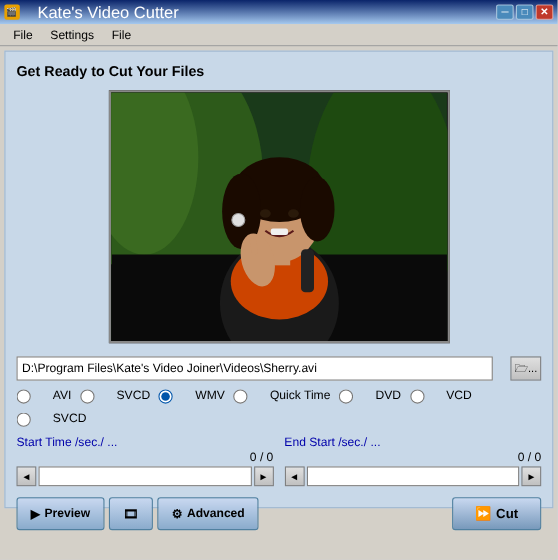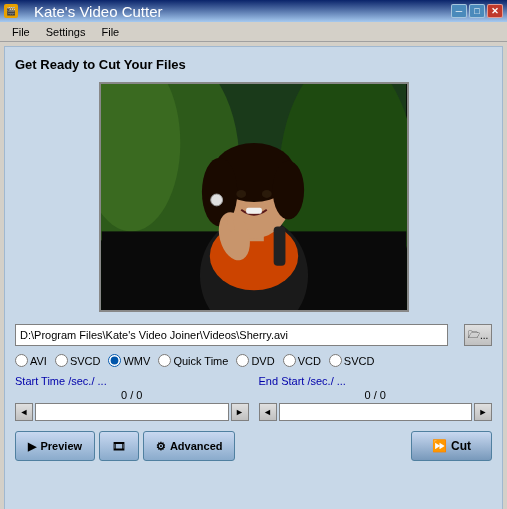--- a/index.html
+++ b/index.html
@@ -79,21 +79,21 @@
       font-size: 11px;
       cursor: pointer;
     }
 
     
     .main-content {
       background: #c8d8e8;
       margin: 4px;
       padding: 10px;
       border: 1px solid #a0b8d0;
-      height: 464px;
+      height: 416px;
     }
 
     .section-title {
       font-size: 13px;
       font-weight: bold;
       color: #000;
       margin-bottom: 10px;
     }
 
     
@@ -148,22 +148,22 @@
       margin-bottom: 8px;
     }
     .radio-group {
       display: flex;
       align-items: center;
       gap: 8px;
       flex-wrap: wrap;
     }
     .radio-label {
       display: flex;
-      align-items: center;
-      gap: 2px;
+      align-items: flex-start;
+      gap: 20px;
       font-size: 11px;
       cursor: pointer;
     }
     .radio-input {
       accent-color: #0055aa;
     }
 
     
     .time-section {
       display: flex;
@@ -172,21 +172,21 @@
     }
     .time-panel {
       flex: 1;
     }
     .time-label {
       color: #0000aa;
       font-size: 11px;
       margin-bottom: 2px;
     }
     .time-value {
-      text-align: center;
+      text-align: right;
       font-size: 11px;
       color: #000;
       margin-bottom: 2px;
     }
     .slider-row {
       display: flex;
       align-items: center;
       gap: 2px;
     }
     .slider-btn {

